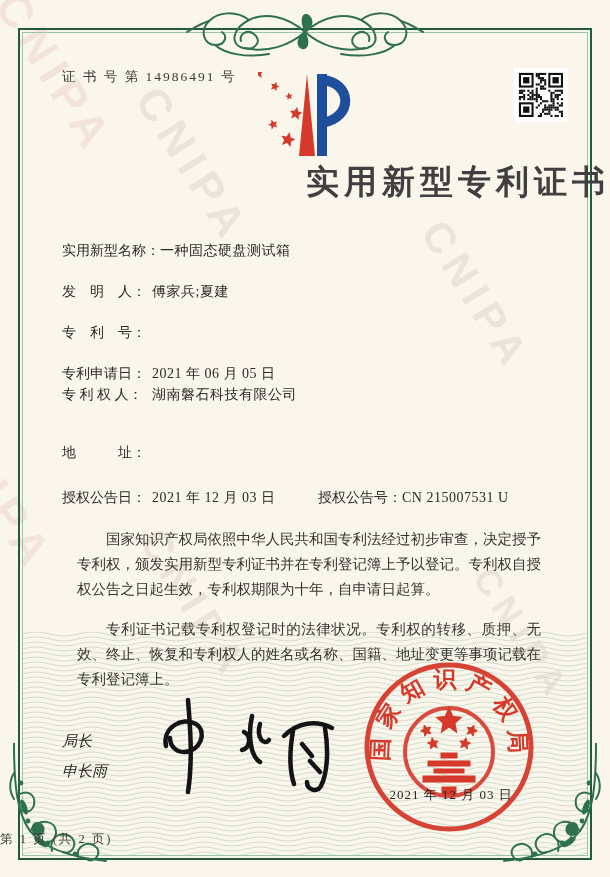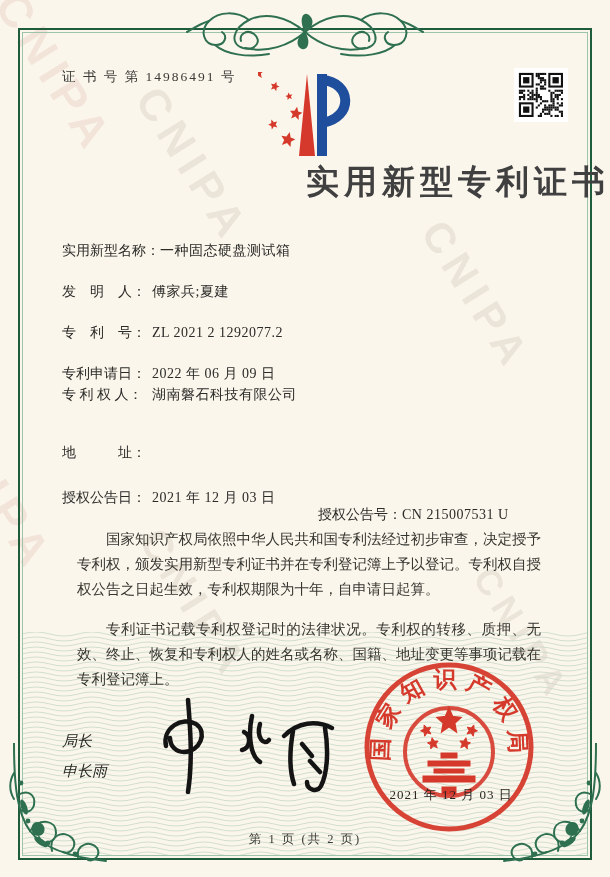--- a/index.html
+++ b/index.html
@@ -38,33 +38,33 @@
     font-size:33px;font-weight:bold;letter-spacing:5px;color:#404040;z-index:3;
   }
   
   .row{position:absolute;left:62px;right:52px;display:flex;font-size:14px;z-index:3;line-height:21px;}
   .row .lbl{flex:0 0 90px;white-space:nowrap;}
   .row .val{flex:1;letter-spacing:.5px;}
   #row0{top:240px}#row1{top:281px}#row2{top:322px}#row3{top:363px}#row4{top:384px}
   #row5{top:442px}
   #row6{top:487px}
   #row6 .pair-left{flex:0 0 256px;display:flex;}
-  #row6 .pair-right{display:flex;margin-top:17px;}
+  #row6 .pair-right{display:flex;}
   
   .body-text{position:absolute;left:62px;right:54px;top:512px;z-index:3;
     font-size:14.5px;line-height:25px;text-align:justify;color:#35352f;}
   .body-text p{margin:15px;text-indent:2em;}
   
   .signer{position:absolute;left:62px;top:726px;z-index:3;
     font-family:"Liberation Sans","DejaVu Sans",sans-serif;font-size:15px;line-height:30px;color:#262622;font-style:italic;}
   .signature{position:absolute;left:148px;top:694px;z-index:3;}
   .seal{position:absolute;left:360px;top:658px;z-index:3;}
   .seal-date{position:absolute;left:376px;top:786px;width:150px;z-index:4;
     font-size:13px;letter-spacing:1px;color:#2b2420;text-align:center;}
-  .footer{position:absolute;left:0;right:0;top:831px;text-align:center;font-size:12.5px;letter-spacing:2px;color:#3a3a36;z-index:3;}
+  .footer{position:absolute;left:0;right:0;top:831px;font-size:12.5px;letter-spacing:2px;color:#3a3a36;z-index:3;}
 </style>
 </head>
 <body>
 
 <div class="page">
 
   <span class="wm pink" style="left:30px;top:-18px;font-size:46px;">CNIPA</span>
   <span class="wm" style="left:168px;top:78px;font-size:44px;">CNIPA</span>
   <span class="wm" style="left:452px;top:212px;font-size:42px;">CNIPA</span>
   <span class="wm" style="left:170px;top:520px;font-size:42px;">CNIPA</span>
@@ -330,25 +330,24 @@
   <div class="row" id="row0">
     <span class="lbl">实用新型名称：</span>
     <span class="val">一种固态硬盘测试箱</span>
   </div>
   <div class="row" id="row1">
     <span class="lbl">发　明　人：</span>
     <span class="val">傅家兵;夏建</span>
   </div>
   <div class="row" id="row2">
     <span class="lbl">专　利　号：</span>
-    <span class="val">ZL 2021 2 1292077.2</span>
   </div>
   <div class="row" id="row3">
     <span class="lbl">专利申请日：</span>
-    <span class="val">2022 年 06 月 09 日</span>
+    <span class="val">2021 年 06 月 05 日</span>
   </div>
   <div class="row" id="row4">
     <span class="lbl">专 利 权 人：</span>
     <span class="val">湖南磐石科技有限公司</span>
   </div>
   <div class="row" id="row5">
     <span class="lbl">地　　　址：</span>
   </div>
   <div class="row" id="row6">
     <span class="pair-left">

